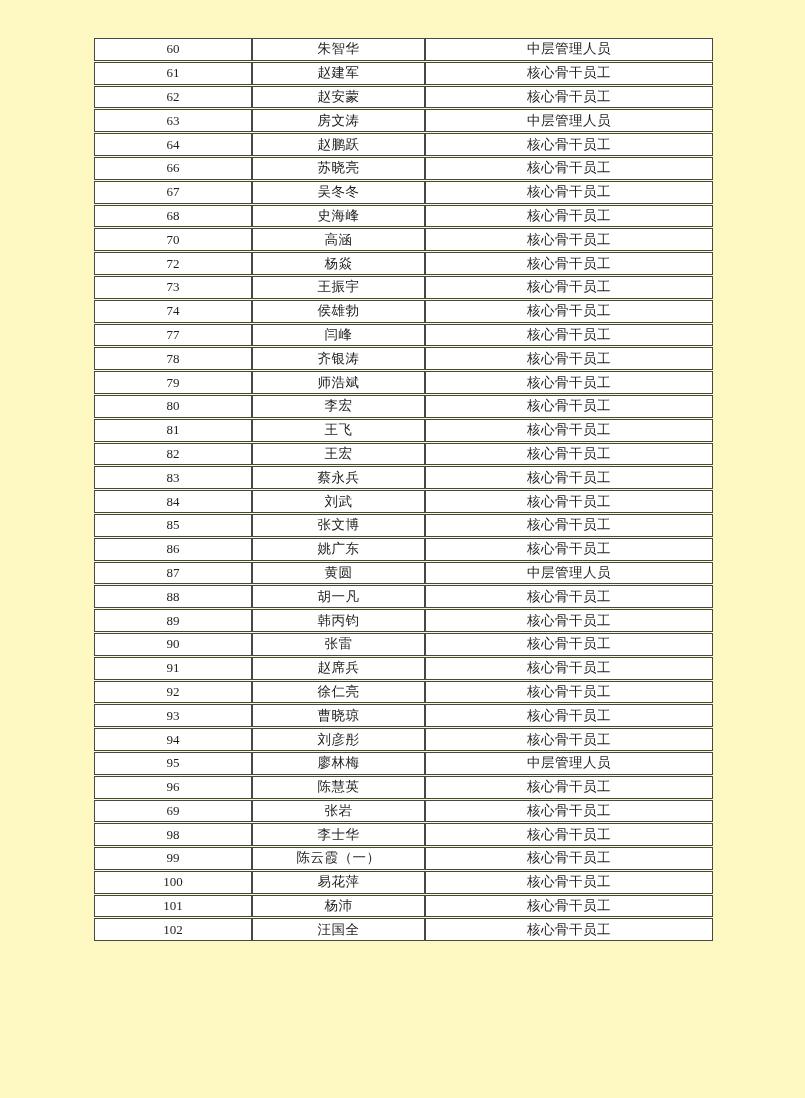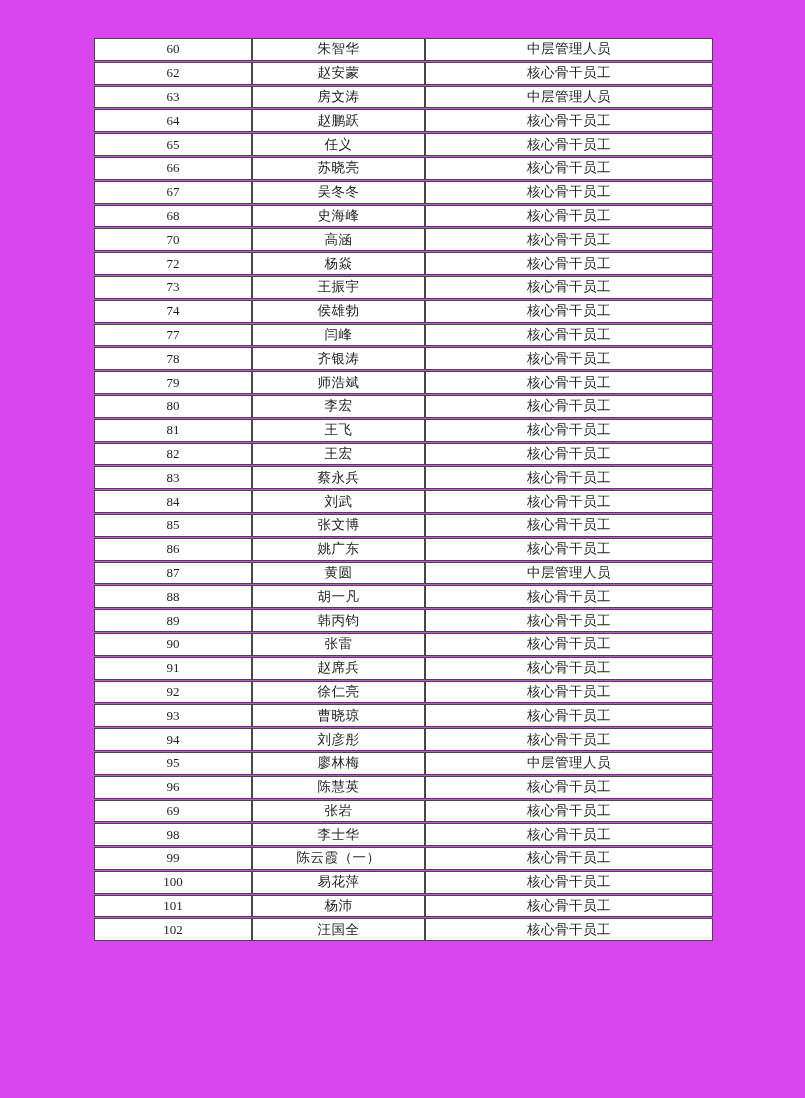--- a/index.html
+++ b/index.html
@@ -11,21 +11,21 @@
     height: 1098px;
     background: #ffffff;
     position: relative;
     font-family: "Liberation Serif", "DejaVu Serif", serif;
   }
   .page {
     position: absolute;
     left: 0; top: 0;
     width: 805px;
     height: 1098px;
-    background: #d946ef;
+    background: #fef9c3;
     overflow: hidden;
   }
   .table-wrap {
     position: absolute;
     left: 94px;
     top: 37px;
   }
   table.roster {
     border-collapse: separate;
     border-spacing: 0 1px;
@@ -61,44 +61,44 @@
         <col style="width:173px">
         <col style="width:288px">
       </colgroup>
       <tbody id="roster-body">
   <tr>
     <td class="num">60</td>
     <td>朱智华</td>
     <td>中层管理人员</td>
   </tr>
 
+  <tr>
+    <td class="num">61</td>
+    <td>赵建军</td>
+    <td>核心骨干员工</td>
+  </tr>
 
   <tr>
     <td class="num">62</td>
     <td>赵安蒙</td>
     <td>核心骨干员工</td>
   </tr>
 
   <tr>
     <td class="num">63</td>
     <td>房文涛</td>
     <td>中层管理人员</td>
   </tr>
 
   <tr>
     <td class="num">64</td>
     <td>赵鹏跃</td>
     <td>核心骨干员工</td>
   </tr>
 
-  <tr>
-    <td class="num">65</td>
-    <td>任义</td>
-    <td>核心骨干员工</td>
-  </tr>
 
   <tr>
     <td class="num">66</td>
     <td>苏晓亮</td>
     <td>核心骨干员工</td>
   </tr>
 
   <tr>
     <td class="num">67</td>
     <td>吴冬冬</td>

